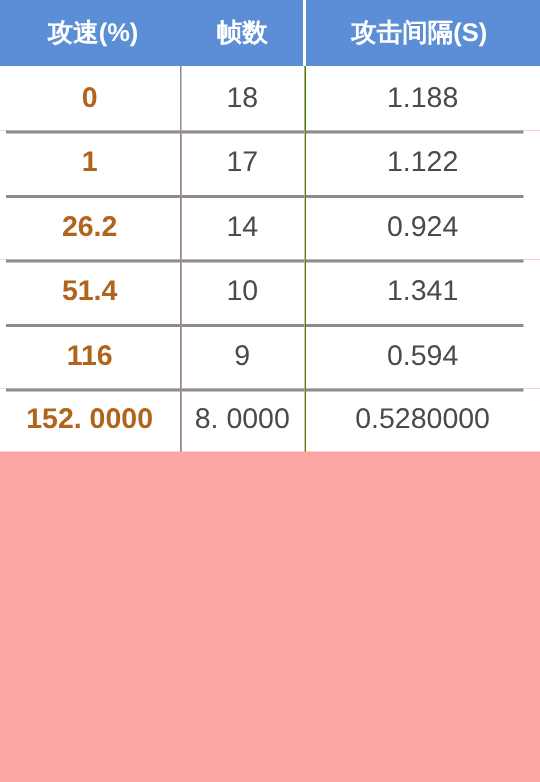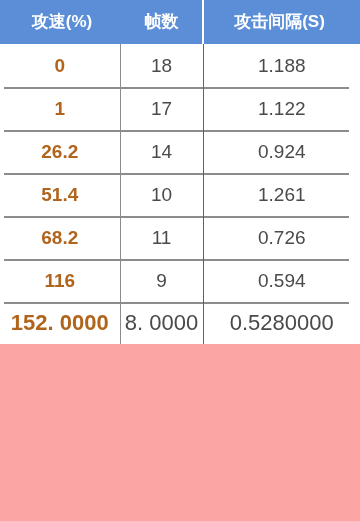--- a/index.html
+++ b/index.html
@@ -94,21 +94,21 @@
     right: 0;
   }
   tbody tr.data-row:not(:first-child) .td.col-interval::before {
     left: 0;
     right: 11px;
   }
 
   
   tbody tr.data-row.last-row .td {
     height: 42px;
-    font-size: 22px;
+    font-size: 19px;
   }
 
   
   col.c-speed    { width: 120px; }
   col.c-frames   { width:  83px; }
   col.c-interval { width: 157px; }
 
   .nowrap { white-space: nowrap; }
 </style>
 </head>
@@ -147,28 +147,23 @@
       <tr class="data-row">
         <td class="td col-speed">26.2</td>
         <td class="td col-frames">14</td>
         <td class="td col-interval">0.924</td>
       </tr>
 
 
       <tr class="data-row">
         <td class="td col-speed">51.4</td>
         <td class="td col-frames">10</td>
-        <td class="td col-interval">1.261</td>
+        <td class="td col-interval">1.341</td>
       </tr>
 
-      <tr class="data-row">
-        <td class="td col-speed">68.2</td>
-        <td class="td col-frames">11</td>
-        <td class="td col-interval">0.726</td>
-      </tr>
 
 
       <tr class="data-row">
         <td class="td col-speed">116</td>
         <td class="td col-frames">9</td>
         <td class="td col-interval">0.594</td>
       </tr>
 
       <tr class="data-row last-row">
         <td class="td col-speed nowrap">152. 0000</td>

